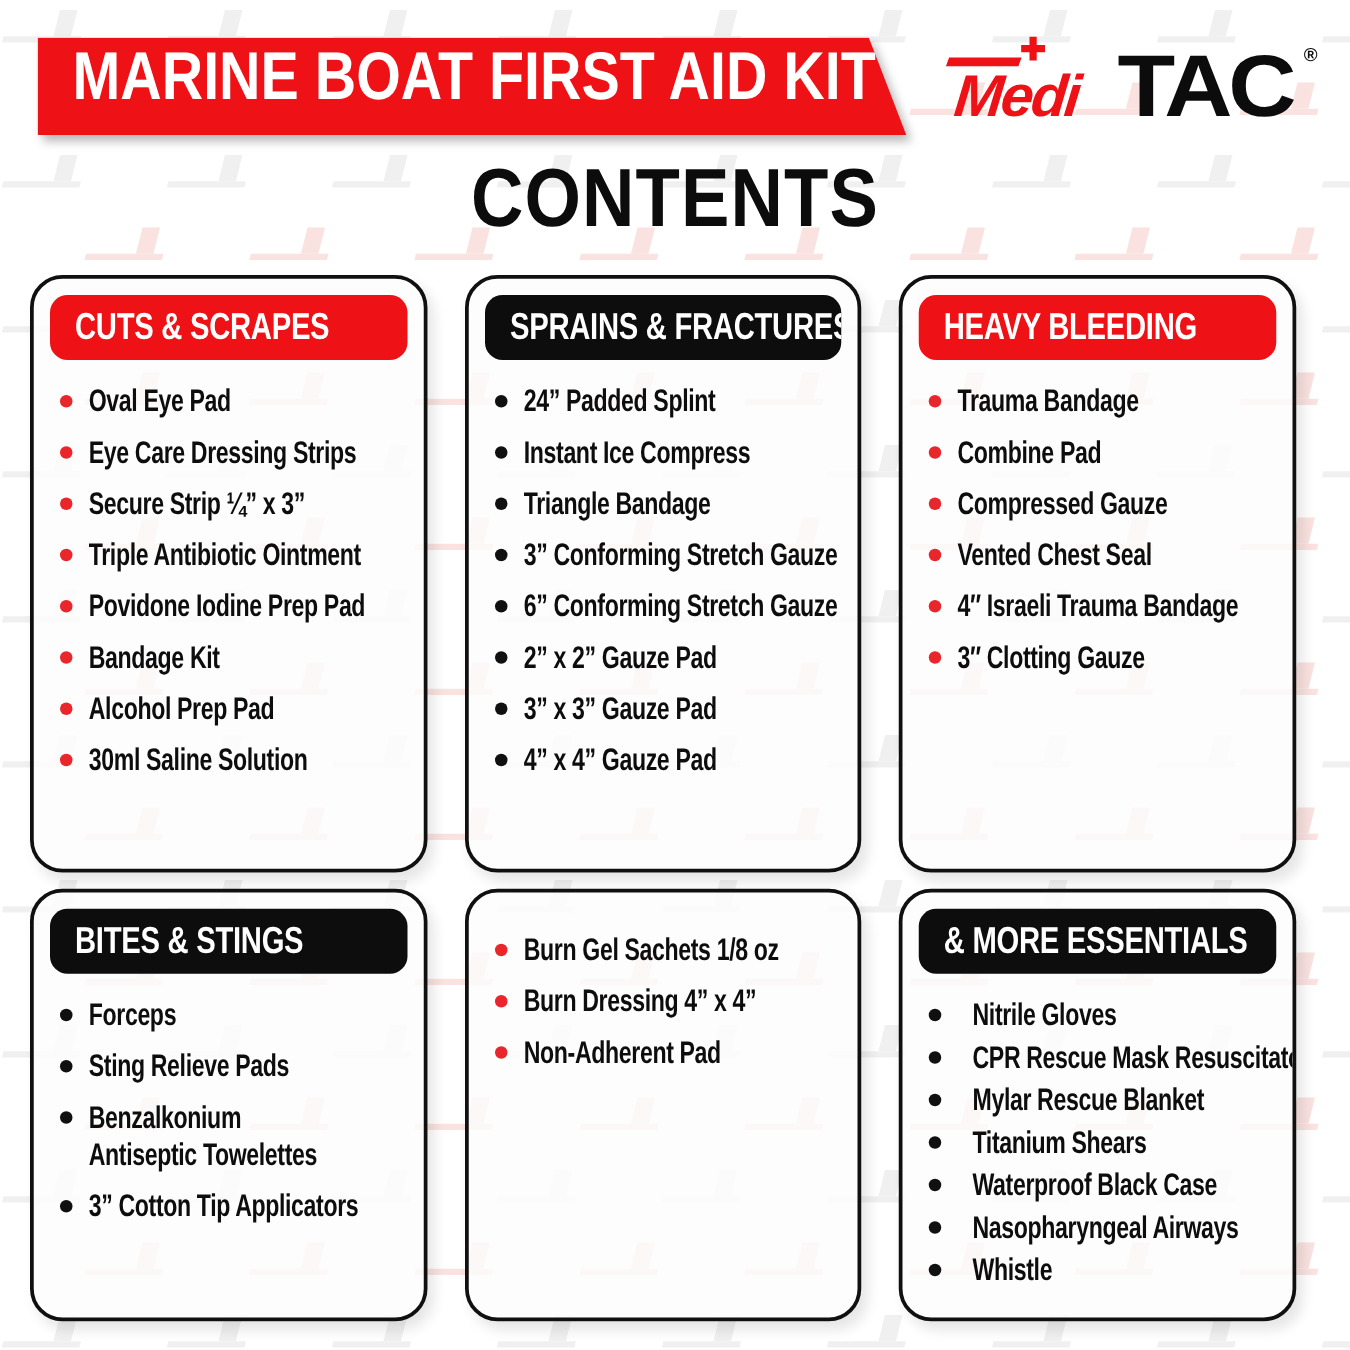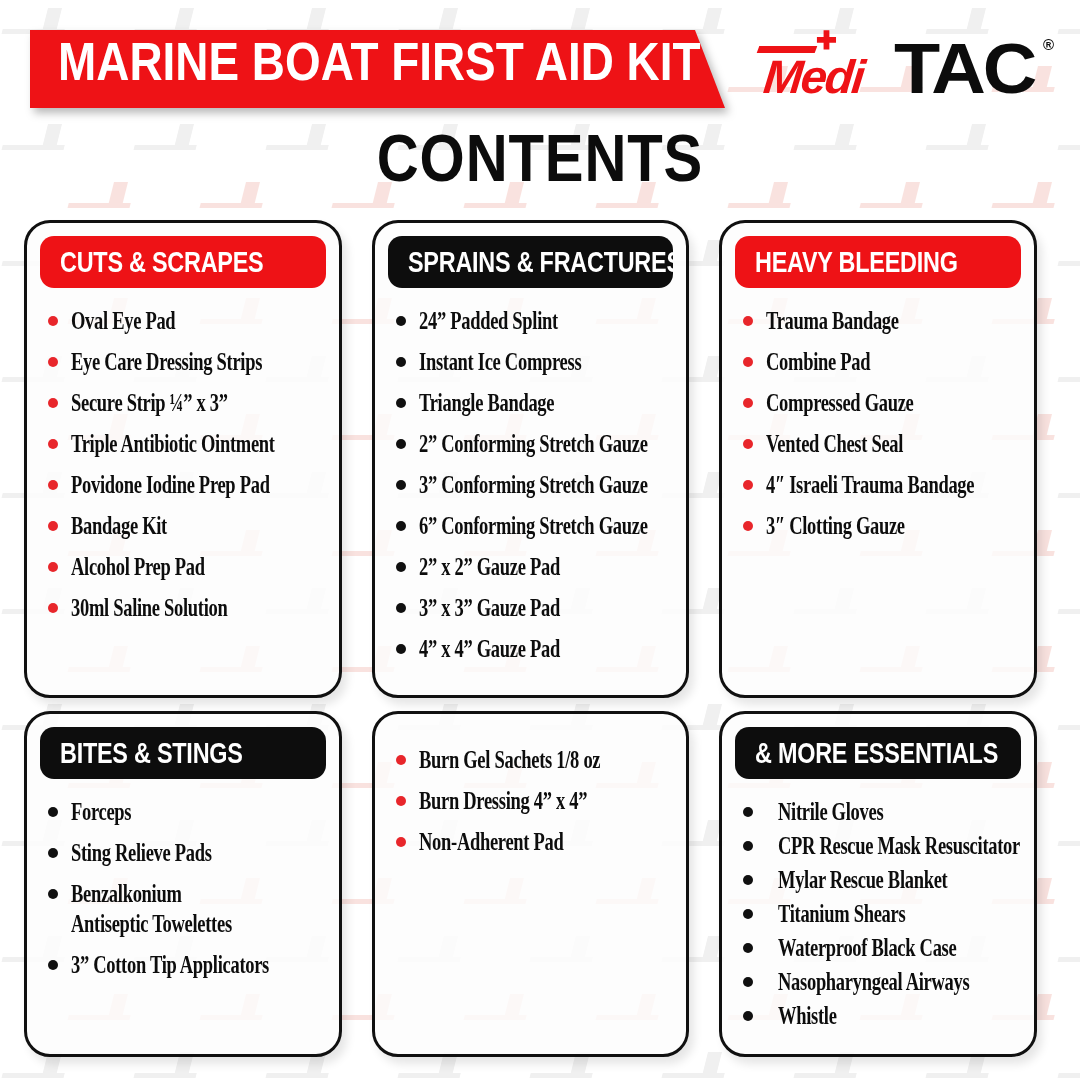--- a/index.html
+++ b/index.html
@@ -41,21 +41,21 @@
         display:grid;grid-template-columns:1fr 1fr 1fr;grid-template-rows:478px 346px;
         column-gap:30px;row-gap:13px;}
   .card{border:3px solid #101010;border-radius:26px;background:rgba(252,252,252,.82);
         padding:13px;box-shadow:5px 7px 10px rgba(0,0,0,.10);overflow:hidden;}
   .card-title{height:52px;border-radius:14px;display:flex;align-items:center;
               padding-left:20px;margin:0;overflow:hidden;}
   .card.red  .card-title{background:var(--red);}
   .card.black .card-title{background:#0d0d0d;}
   .card-title-text{color:#fff;font-size:30px;font-weight:bold;letter-spacing:-.3px;white-space:nowrap;
                    transform:scaleX(.78);transform-origin:left center;}
-  .items{list-style:none;margin:18px 0 0;padding:0 0 0 8px;font-family:Liberation Serif, serif;}
+  .items{list-style:none;margin:18px 0 0;padding:0 0 0 8px;}
   .item{display:flex;align-items:flex-start;margin-bottom:11px;min-height:30px;}
   .card.dense .item{margin-bottom:4px;gap:12px;}
   .bullet{flex:none;width:10px;height:10px;border-radius:50%;margin:10px 13px 0 0;background:#101010;}
   .card.red .bullet{background:var(--red-bullet);}
   .item-text{display:inline-block;font-size:25px;font-weight:bold;color:#0d0d0d;line-height:30px;
              letter-spacing:-.4px;white-space:nowrap;transform:scaleX(.74);transform-origin:left top;}
   .item.wrap .item-text{white-space:normal;width:345px;}
 </style>
 </head>
 <body>
@@ -148,24 +148,20 @@
           <li class="item">
             <span class="bullet"></span>
             <span class="item-text">Instant Ice Compress</span>
           </li>
           <li class="item">
             <span class="bullet"></span>
             <span class="item-text">Triangle Bandage</span>
           </li>
           <li class="item">
             <span class="bullet"></span>
-            <span class="item-text">2” Conforming Stretch Gauze</span>
-          </li>
-          <li class="item">
-            <span class="bullet"></span>
             <span class="item-text">3” Conforming Stretch Gauze</span>
           </li>
           <li class="item">
             <span class="bullet"></span>
             <span class="item-text">6” Conforming Stretch Gauze</span>
           </li>
           <li class="item">
             <span class="bullet"></span>
             <span class="item-text">2” x 2” Gauze Pad</span>
           </li>

